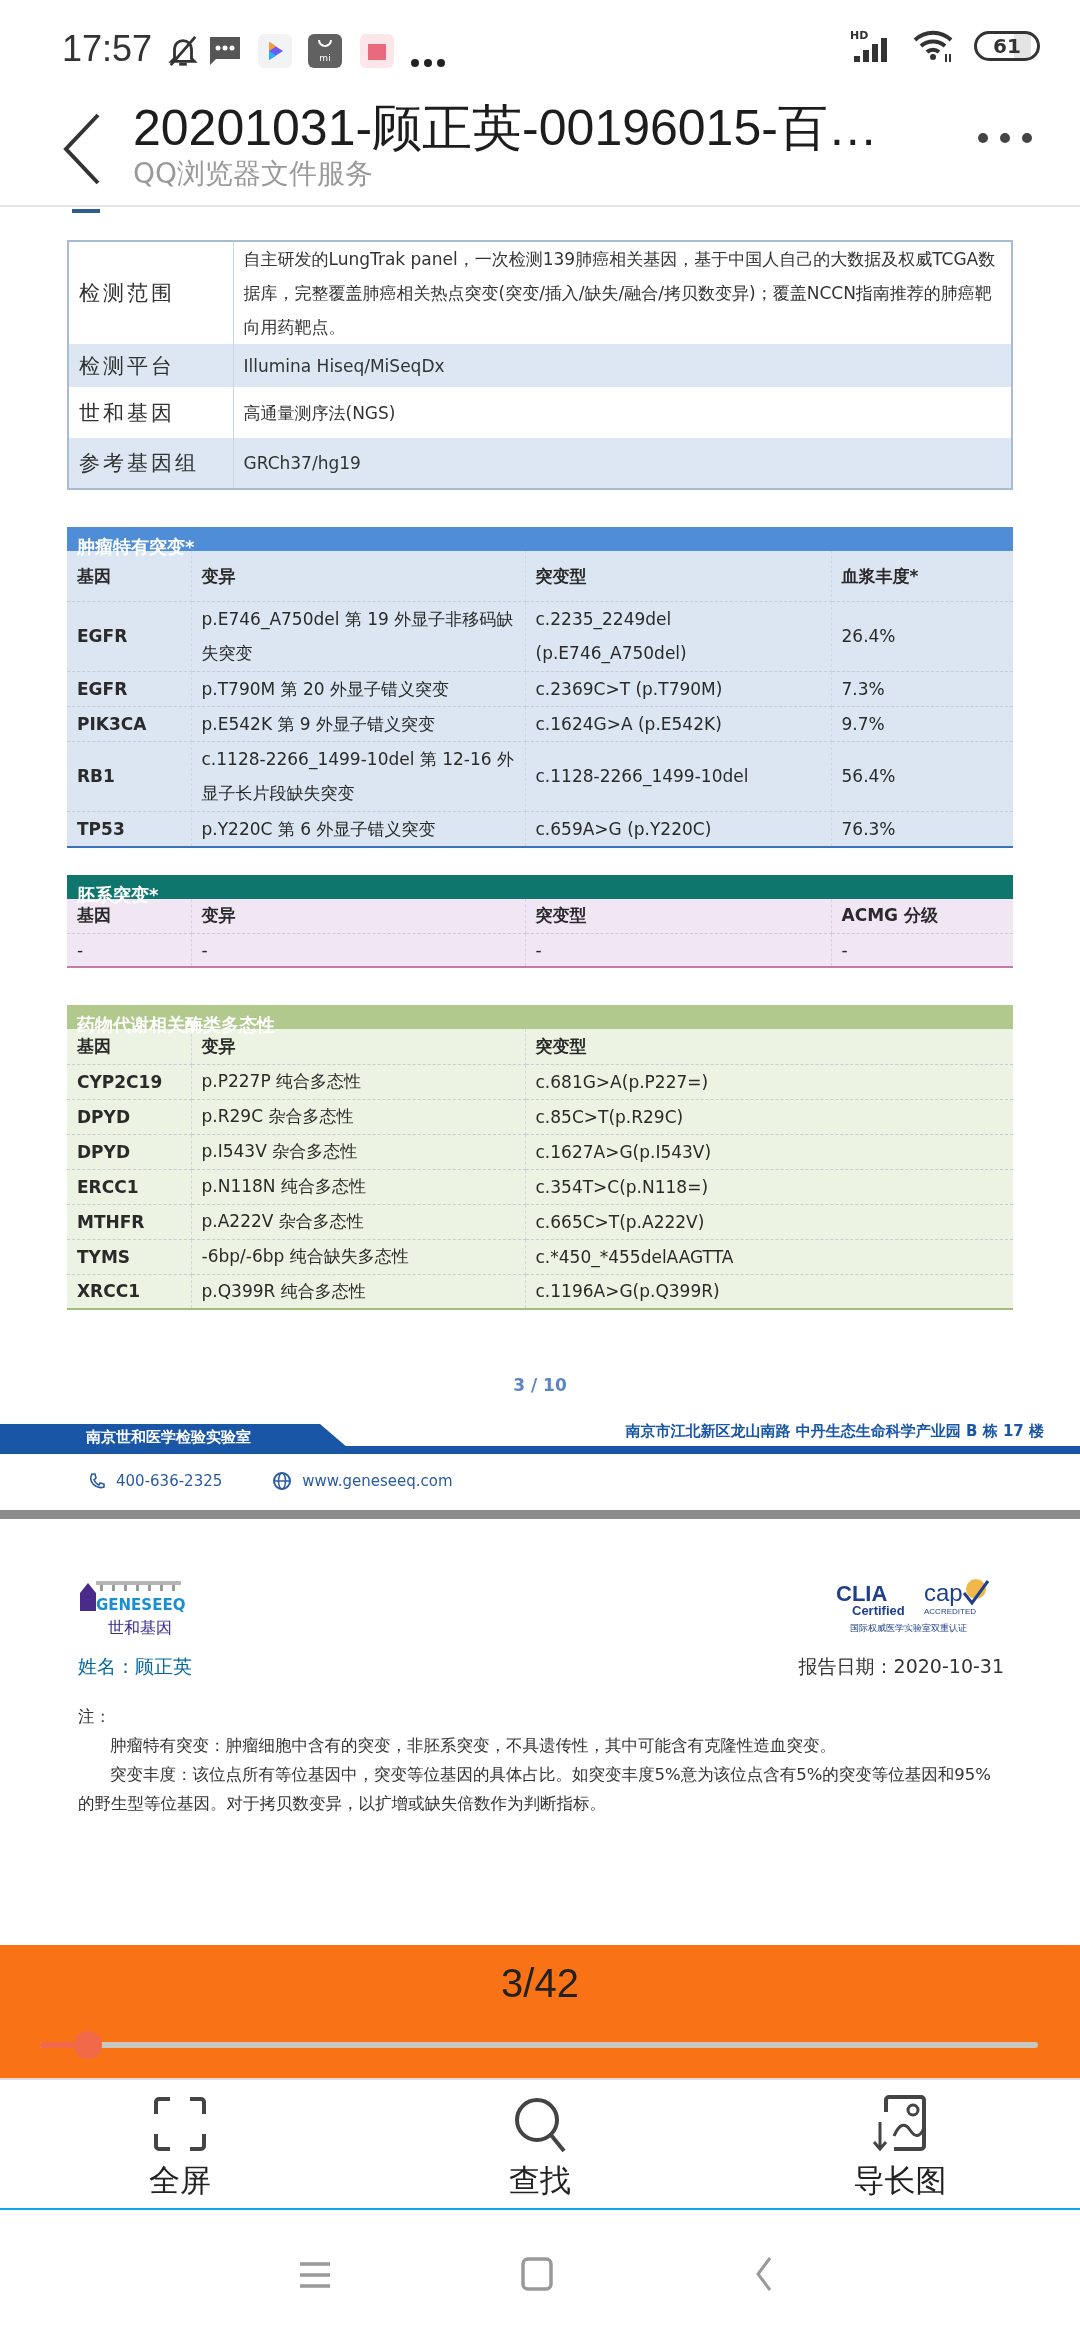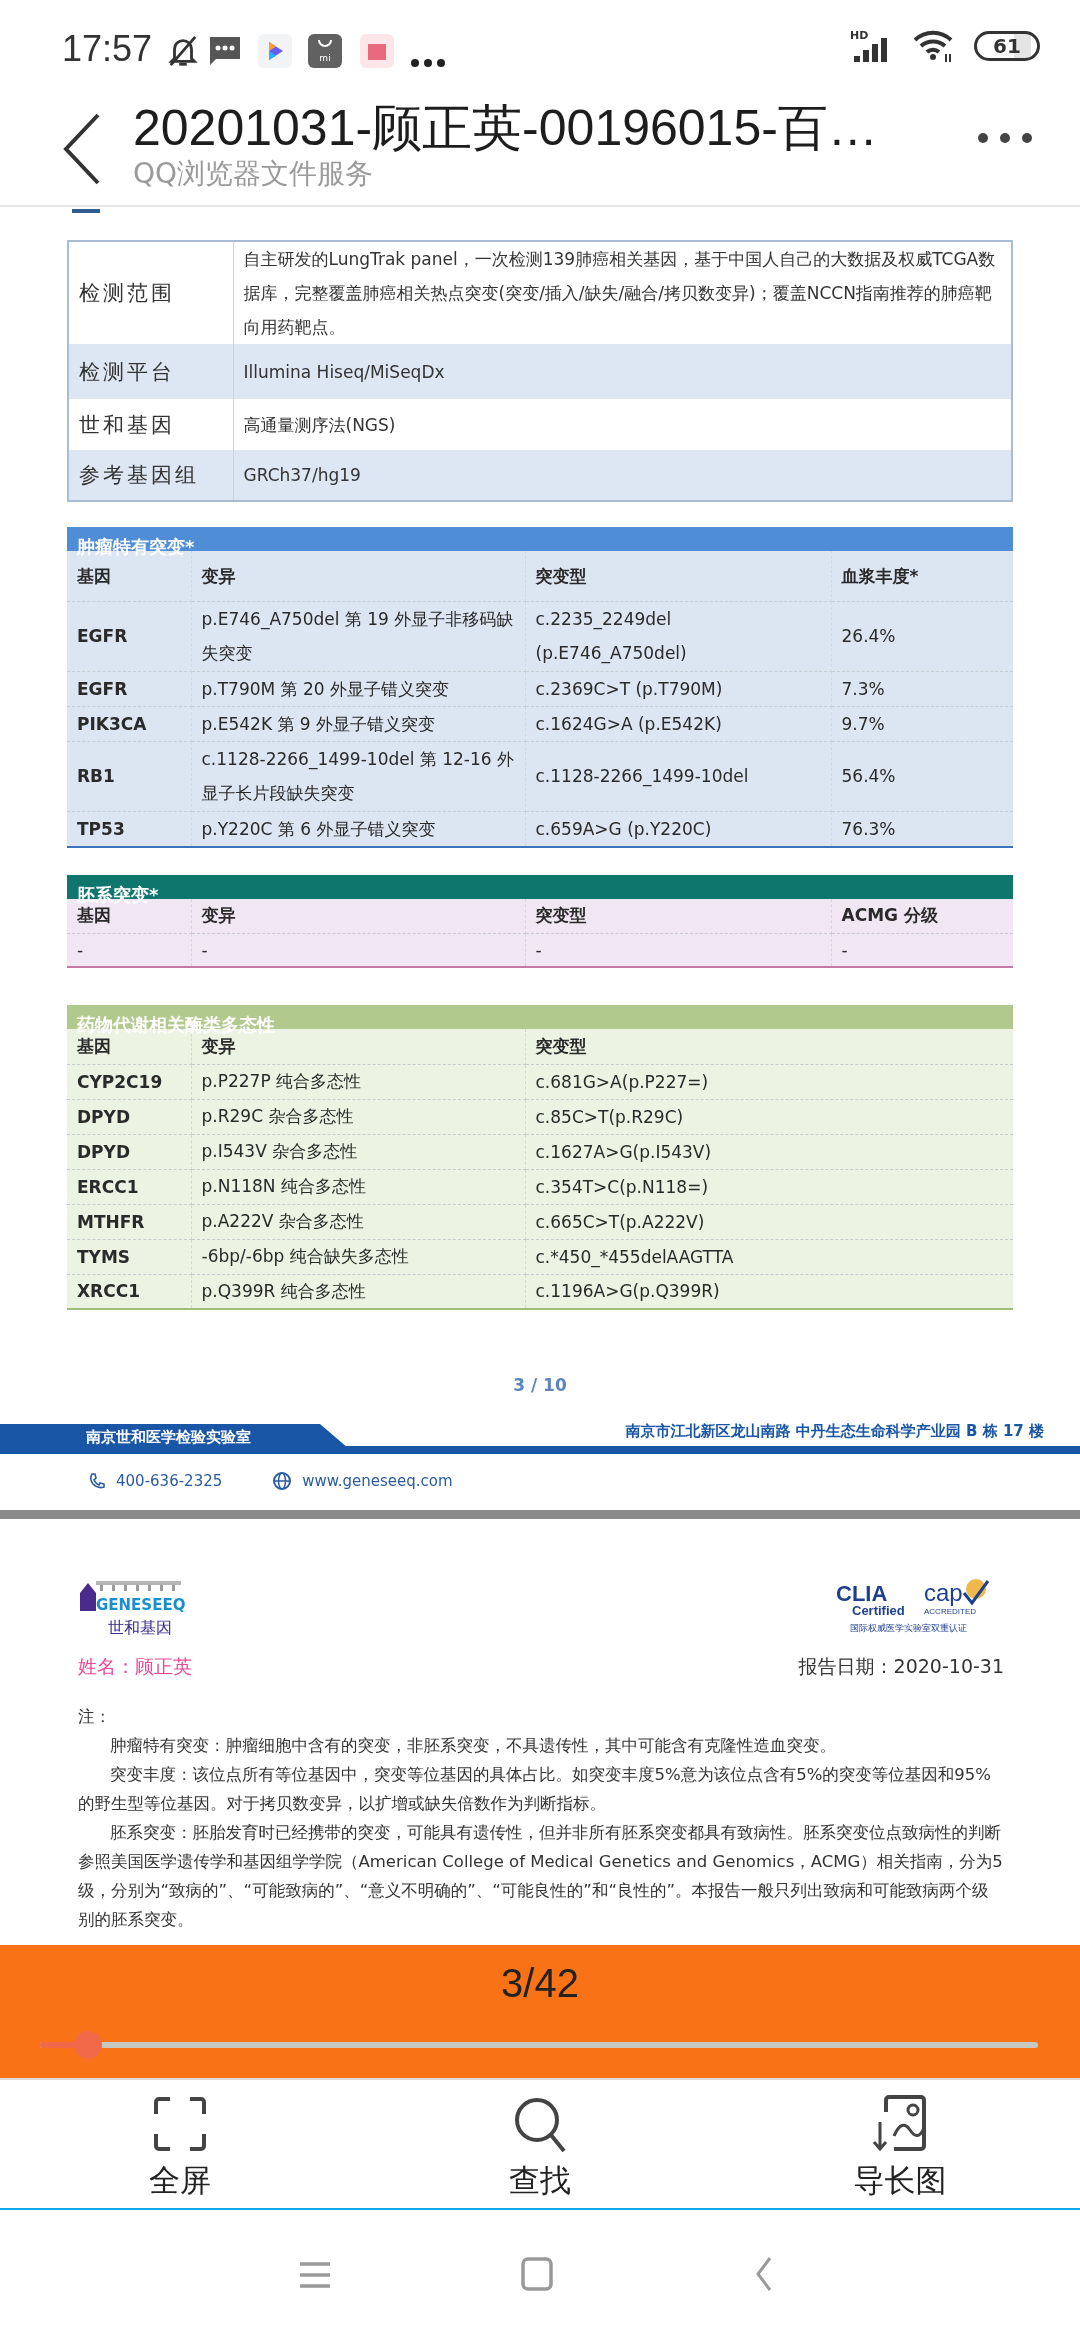--- a/index.html
+++ b/index.html
@@ -64,21 +64,21 @@
   .footer-band .tab { position: absolute; left: 0; top: 0; width: 355px; height: 30px; background: #1a56a6; clip-path: polygon(0 0, 320px 0, 355px 30px, 0 30px); }
   .footer-lab { position: absolute; left: 86px; top: 4px; font-size: 15px; font-weight: bold; color: #fff; }
   .footer-addr { position: absolute; right: 36px; top: -2px; font-size: 15px; font-weight: bold; color: #1a56a6; }
   .contact { position: absolute; top: 1262px; left: 88px; display: flex; align-items: center; gap: 10px; font-size: 15px; color: #2a5ba0; }
   .contact .gap { width: 30px; }
 
   .page-sep { position: absolute; top: 1301px; left: 0; width: 1080px; height: 9px; background: #8b8b8b; }
 
   .logo-left { position: absolute; top: 1370px; left: 78px; width: 110px; height: 60px; }
   .logo-right { position: absolute; top: 1370px; left: 836px; width: 170px; height: 60px; }
-  .pname { position: absolute; top: 1445px; left: 78px; font-size: 19px; color: #ec4899; }
+  .pname { position: absolute; top: 1445px; left: 78px; font-size: 19px; color: #0369a1; }
   .pdate { position: absolute; top: 1445px; right: 76px; font-size: 19px; color: #333; }
   .notes { position: absolute; top: 1493px; left: 78px; width: 925px; font-size: 16.5px; color: #333; line-height: 29px; }
   .notes p.ind { text-indent: 32px; }
   .faded { position: absolute; left: 78px; width: 925px; height: 6px; background: repeating-linear-gradient(90deg, #d8d8d8 0 18px, transparent 18px 26px); opacity: .6; }
 
   
   .pager { position: absolute; top: 1945px; left: 0; width: 1080px; height: 133px; background: #f97316; }
   .pager-text { position: absolute; top: 16px; left: 0; width: 1080px; text-align: center; font-size: 40px; color: #222; font-family: "Liberation Sans", sans-serif; }
   .slider-track { position: absolute; top: 97px; left: 40px; width: 998px; height: 6px; background: #c8c8c0; border-radius: 3px; }
   .slider-fill { position: absolute; top: 97px; left: 40px; width: 48px; height: 6px; background: #f2694a; border-radius: 3px; }
@@ -163,21 +163,21 @@
 
 <div class="doc">
   <div class="blue-tick"></div>
 
   <table class="info-table">
     <tbody>
         <tr style="height:100px">
       <td class="k">检测范围</td>
       <td class="v">自主研发的LungTrak panel，一次检测139肺癌相关基因，基于中国人自己的大数据及权威TCGA数据库，完整覆盖肺癌相关热点突变(突变/插入/缺失/融合/拷贝数变异)；覆盖NCCN指南推荐的肺癌靶向用药靶点。</td>
     </tr>
-    <tr class="alt" style="height:55px">
+    <tr class="alt" style="height:43px">
       <td class="k">检测平台</td>
       <td class="v">Illumina Hiseq/MiSeqDx</td>
     </tr>
     <tr style="height:51px">
       <td class="k">世和基因</td>
       <td class="v">高通量测序法(NGS)</td>
     </tr>
     <tr class="alt" style="height:51px">
       <td class="k">参考基因组</td>
       <td class="v">GRCh37/hg19</td>
@@ -345,21 +345,20 @@
     <polyline points="128,14 136,24 152,2" fill="none" stroke="#1e3f8f" stroke-width="3"></polyline>
     <text x="14" y="52" font-size="9" fill="#1e3f8f" font-family="DejaVu Sans, sans-serif">国际权威医学实验室双重认证</text>
   </svg>
   <div class="pname">姓名：顾正英</div>
   <div class="pdate">报告日期：2020-10-31</div>
 
   <div class="notes">
     <p>注：</p>
     <p class="ind">肿瘤特有突变：肿瘤细胞中含有的突变，非胚系突变，不具遗传性，其中可能含有克隆性造血突变。</p>
     <p class="ind">突变丰度：该位点所有等位基因中，突变等位基因的具体占比。如突变丰度5%意为该位点含有5%的突变等位基因和95%的野生型等位基因。对于拷贝数变异，以扩增或缺失倍数作为判断指标。</p>
-    <p class="ind">胚系突变：胚胎发育时已经携带的突变，可能具有遗传性，但并非所有胚系突变都具有致病性。胚系突变位点致病性的判断参照美国医学遗传学和基因组学学院（American College of Medical Genetics and Genomics，ACMG）相关指南，分为5级，分别为“致病的”、“可能致病的”、“意义不明确的”、“可能良性的”和“良性的”。本报告一般只列出致病和可能致病两个级别的胚系突变。</p>
   </div>
   <div class="faded" style="top:1736px"></div>
 </div>
 
 <div class="pager">
   <div class="pager-text">3/42</div>
   <div class="slider-track"></div>
   <div class="slider-fill"></div>
   <div class="slider-thumb"></div>
 </div>

